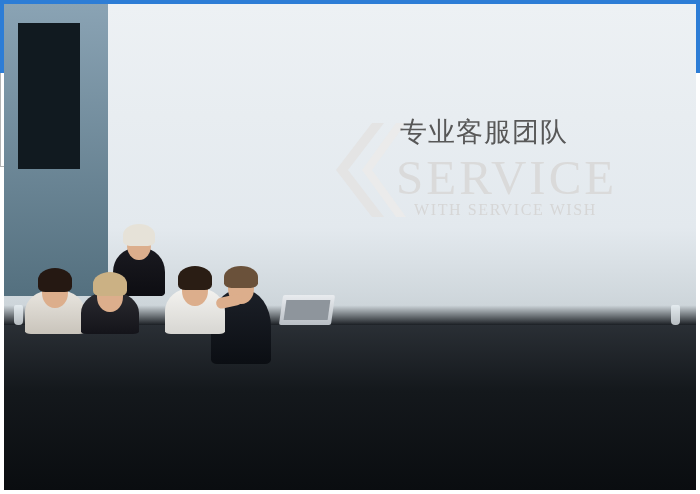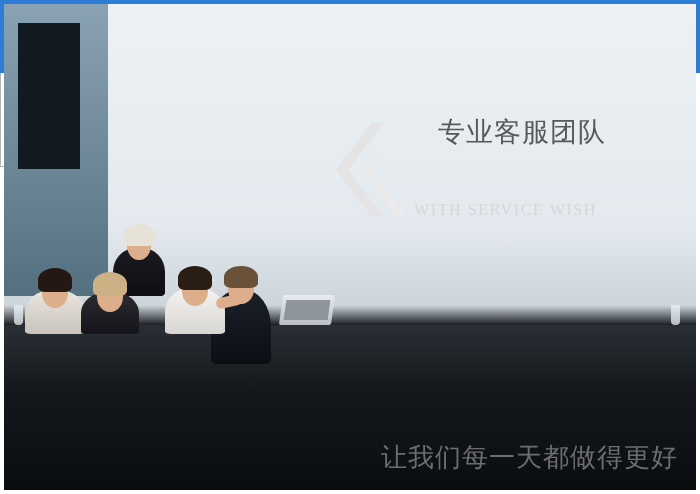--- a/index.html
+++ b/index.html
@@ -233,21 +233,21 @@
   #mtE .t{width:60px;height:74px;background:linear-gradient(180deg,#1c2028,#0b0e13);}
   #mtE .h{top:6px;width:26px;height:32px;}
   #mtE .hr{top:0;width:34px;height:22px;background:#6a513a;}
 
   
   .chev{
     position:absolute;left:334px;top:123px;width:72px;height:94px;
     pointer-events:none;
   }
   .svc-cn{
-    position:absolute;left:438px;top:116px;
+    position:absolute;left:400px;top:116px;
     font-size:27px;line-height:32px;color:#585858;
     letter-spacing:1px;
     font-family:Liberation Sans, sans-serif;
     white-space:nowrap;
   }
   .svc-en{
     position:absolute;left:396px;top:152px;
     font-family:"Liberation Serif","DejaVu Serif",serif;
     font-size:49px;line-height:52px;color:#dadada;
     letter-spacing:3px;white-space:nowrap;
@@ -400,17 +400,17 @@
       <div class="mt-glass" style="right:16px;"></div>
     </div>
   </div>
 
   <svg class="chev" viewBox="0 0 72 94">
     <polygon points="38,0 50,0 14,47 50,94 38,94 2,47" fill="#e4e4e4"></polygon>
     <polygon points="62,0 72,0 38,47 72,94 62,94 28,47" fill="#ebebeb"></polygon>
   </svg>
 
   <div class="svc-cn">专业客服团队</div>
+  <div class="svc-en">SERVICE</div>
   <div class="svc-sub">WITH SERVICE WISH</div>
 
-  <div class="slogan2">让我们每一天都做得更好</div>
 
 </div>
 
 </body></html>

